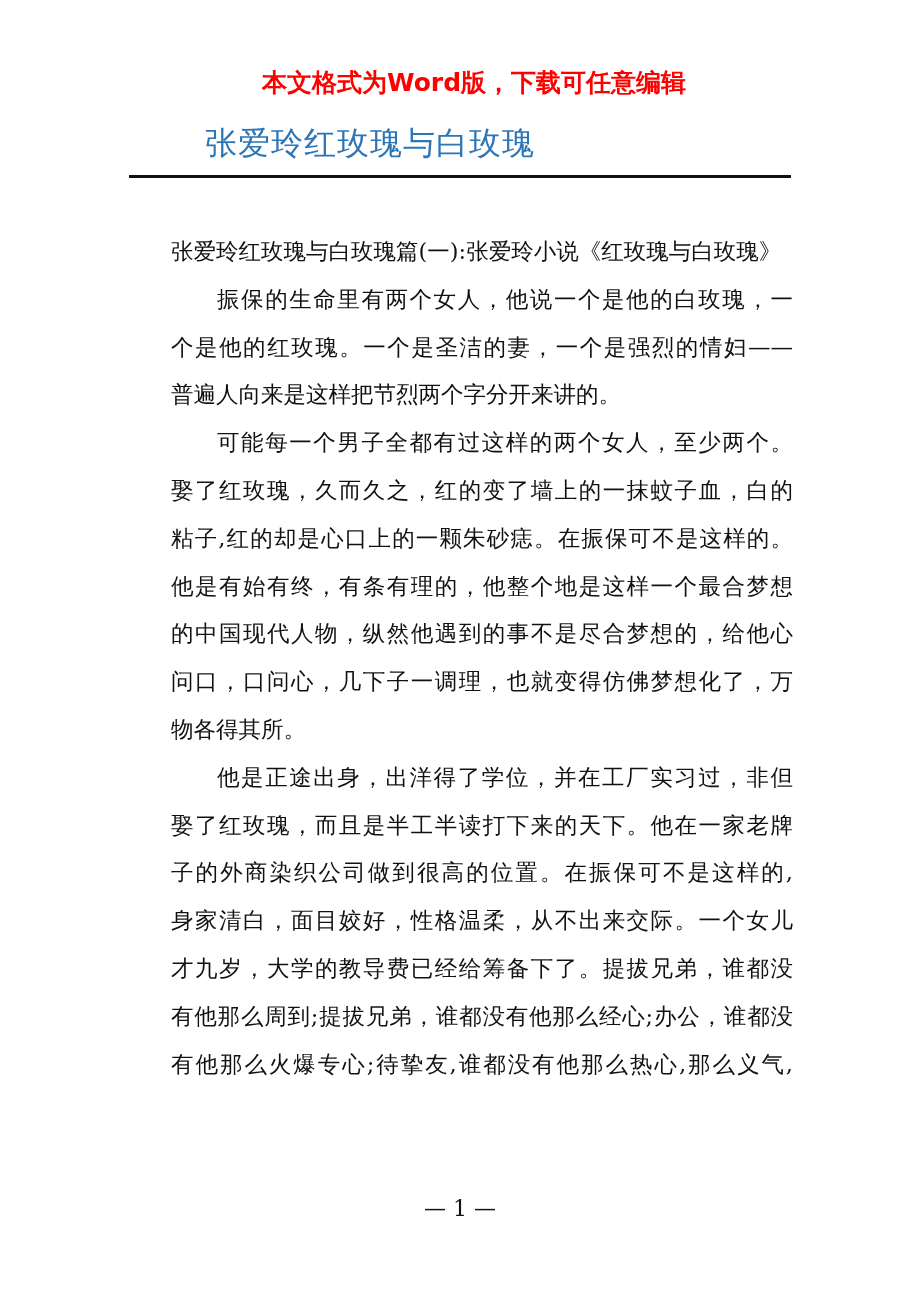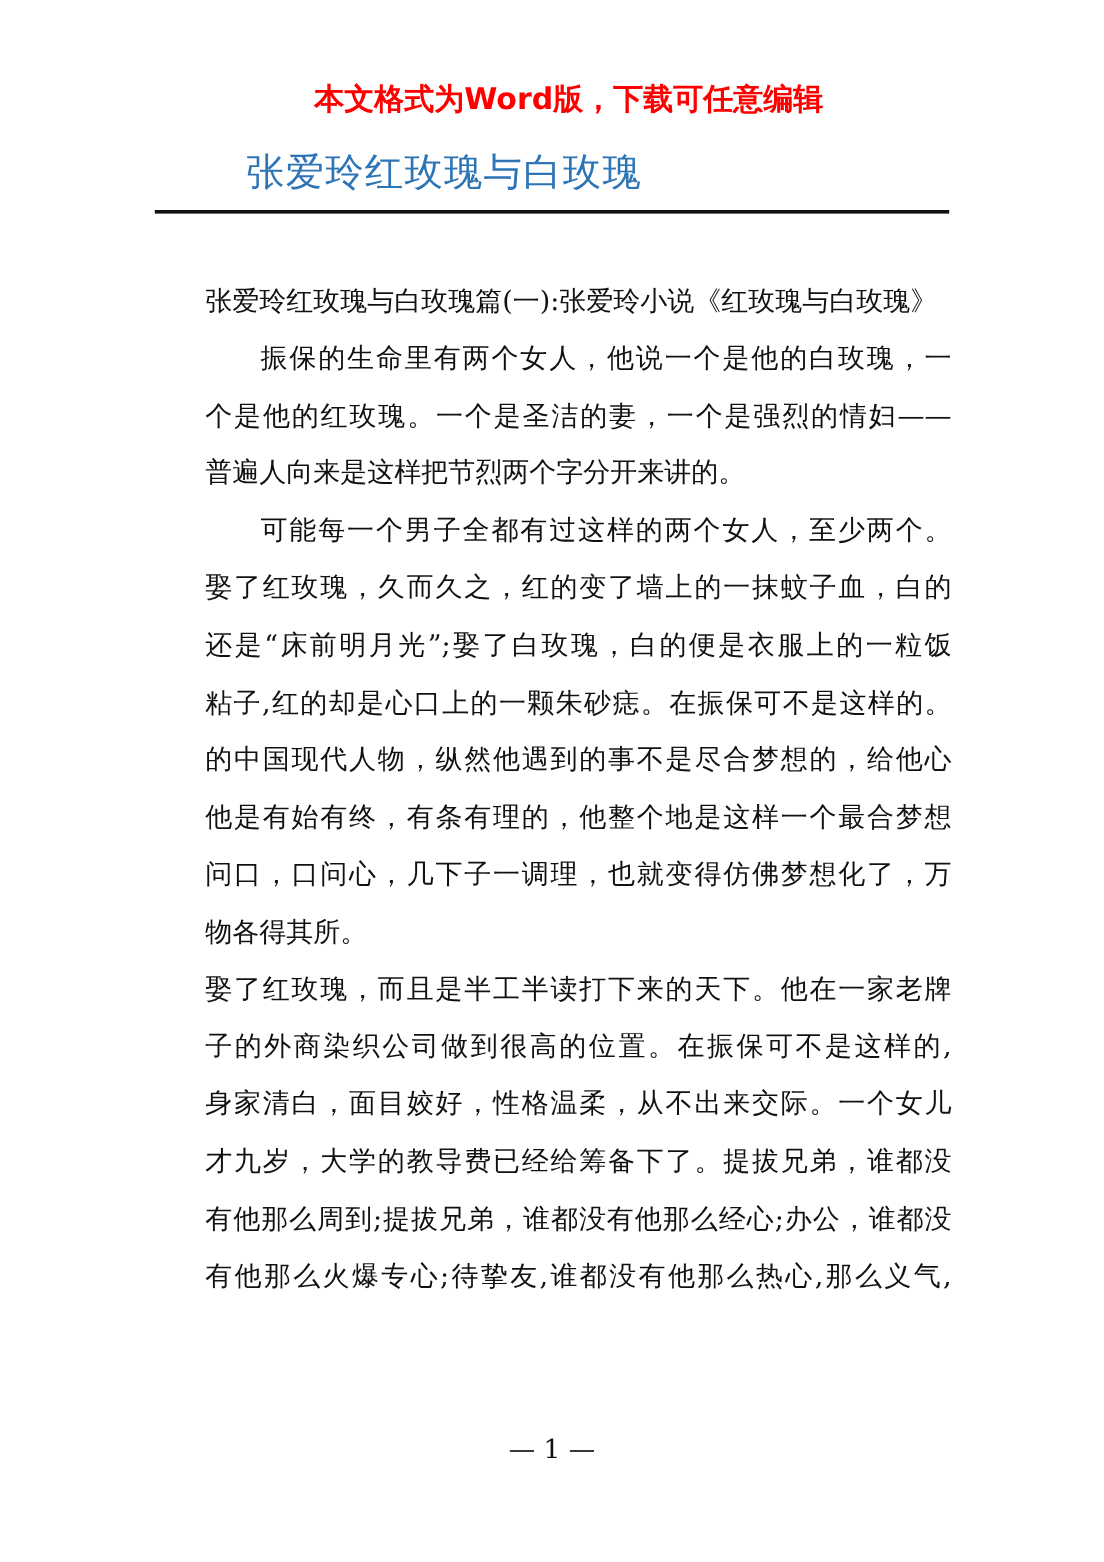--- a/index.html
+++ b/index.html
@@ -27,27 +27,27 @@
 
 <div class="body">
   <span class="line last">张爱玲红玫瑰与白玫瑰篇(一):张爱玲小说《红玫瑰与白玫瑰》</span>
 
   <span class="line indent">振保的生命里有两个女人，他说一个是他的白玫瑰，一</span>
   <span class="line">个是他的红玫瑰。一个是圣洁的妻，一个是强烈的情妇——</span>
   <span class="line last">普遍人向来是这样把节烈两个字分开来讲的。</span>
 
   <span class="line indent">可能每一个男子全都有过这样的两个女人，至少两个。</span>
   <span class="line">娶了红玫瑰，久而久之，红的变了墙上的一抹蚊子血，白的</span>
-  <span class="line">还是“床前明月光”;娶了白玫瑰，白的便是衣服上的一粒饭</span>
   <span class="line">粘子,红的却是心口上的一颗朱砂痣。在振保可不是这样的。</span>
+  <span class="line">他是有始有终，有条有理的，他整个地是这样一个最合梦想</span>
   <span class="line">的中国现代人物，纵然他遇到的事不是尽合梦想的，给他心</span>
-  <span class="line">他是有始有终，有条有理的，他整个地是这样一个最合梦想</span>
   <span class="line">问口，口问心，几下子一调理，也就变得仿佛梦想化了，万</span>
   <span class="line last">物各得其所。</span>
 
+  <span class="line indent">他是正途出身，出洋得了学位，并在工厂实习过，非但</span>
   <span class="line">娶了红玫瑰，而且是半工半读打下来的天下。他在一家老牌</span>
   <span class="line">子的外商染织公司做到很高的位置。在振保可不是这样的,</span>
   <span class="line">身家清白，面目姣好，性格温柔，从不出来交际。一个女儿</span>
   <span class="line">才九岁，大学的教导费已经给筹备下了。提拔兄弟，谁都没</span>
   <span class="line">有他那么周到;提拔兄弟，谁都没有他那么经心;办公，谁都没</span>
   <span class="line">有他那么火爆专心;待挚友,谁都没有他那么热心,那么义气,</span>
 </div>
 
 <div class="pagenum">— 1 —</div>
 

